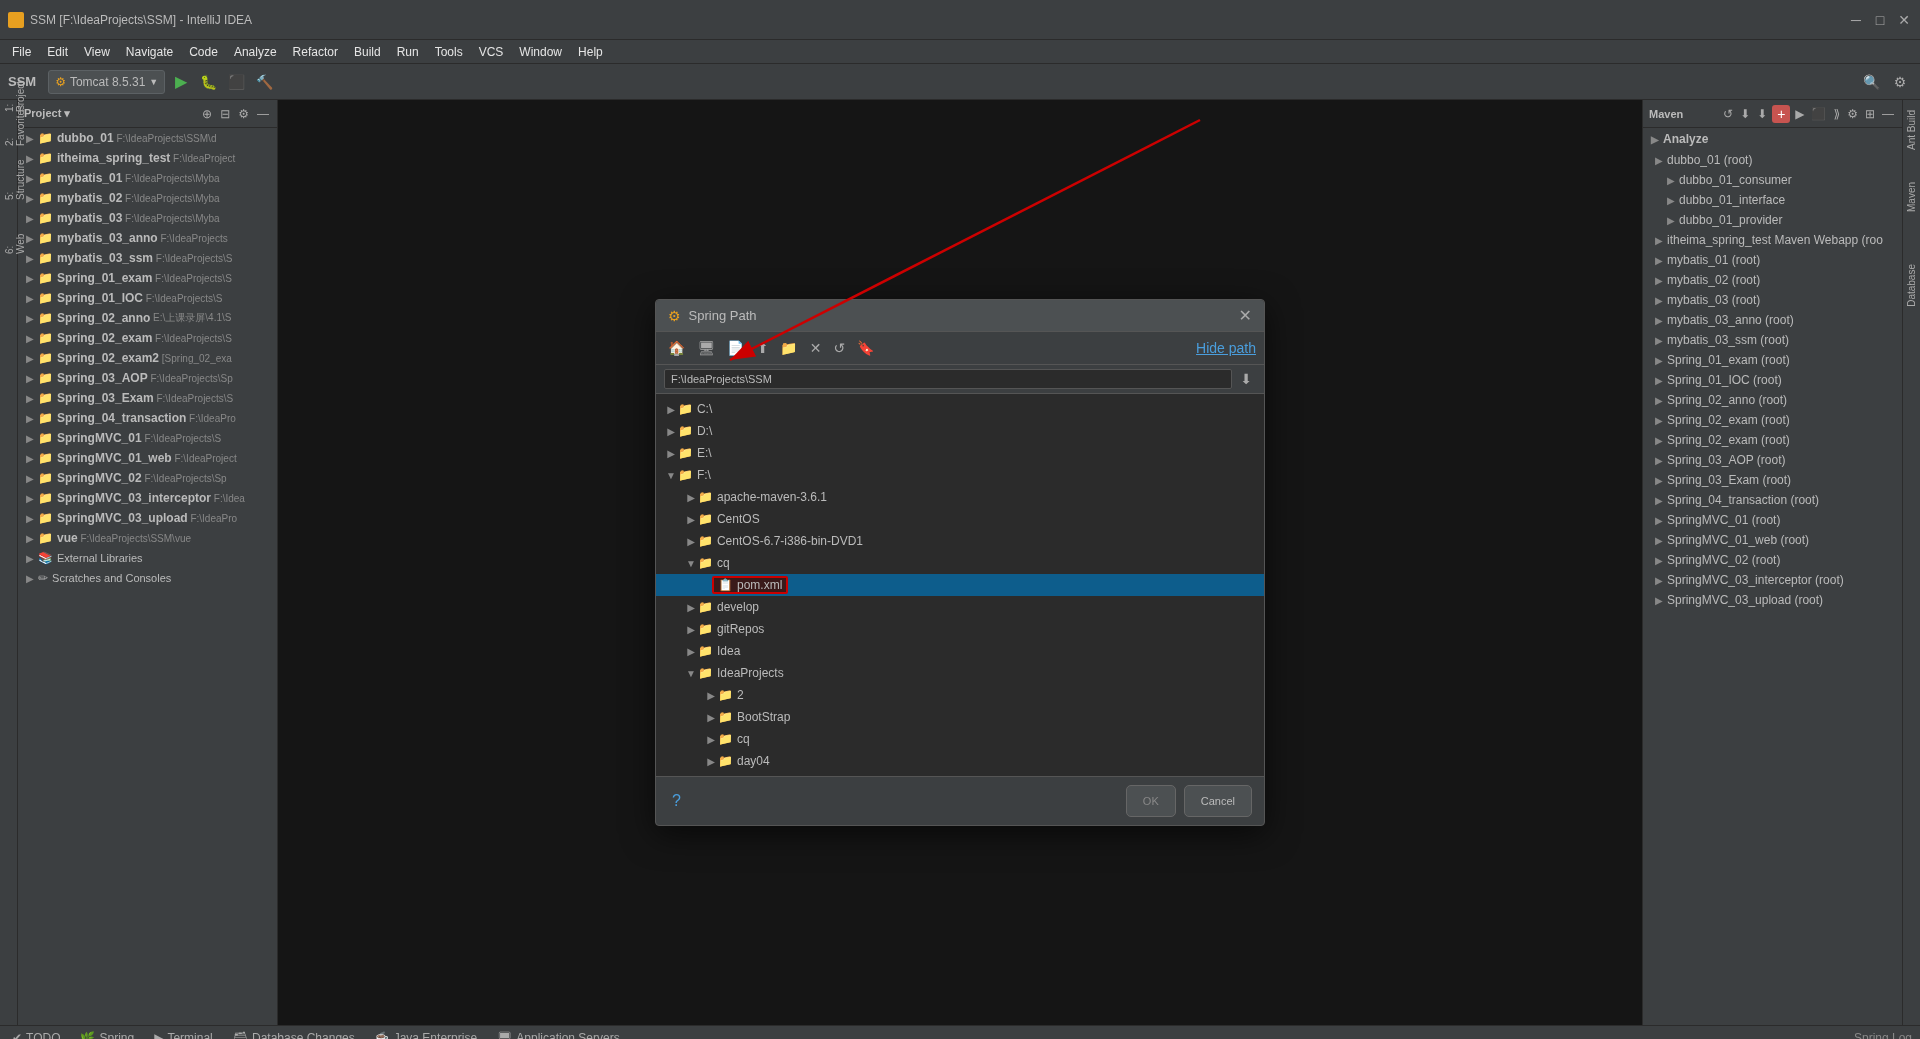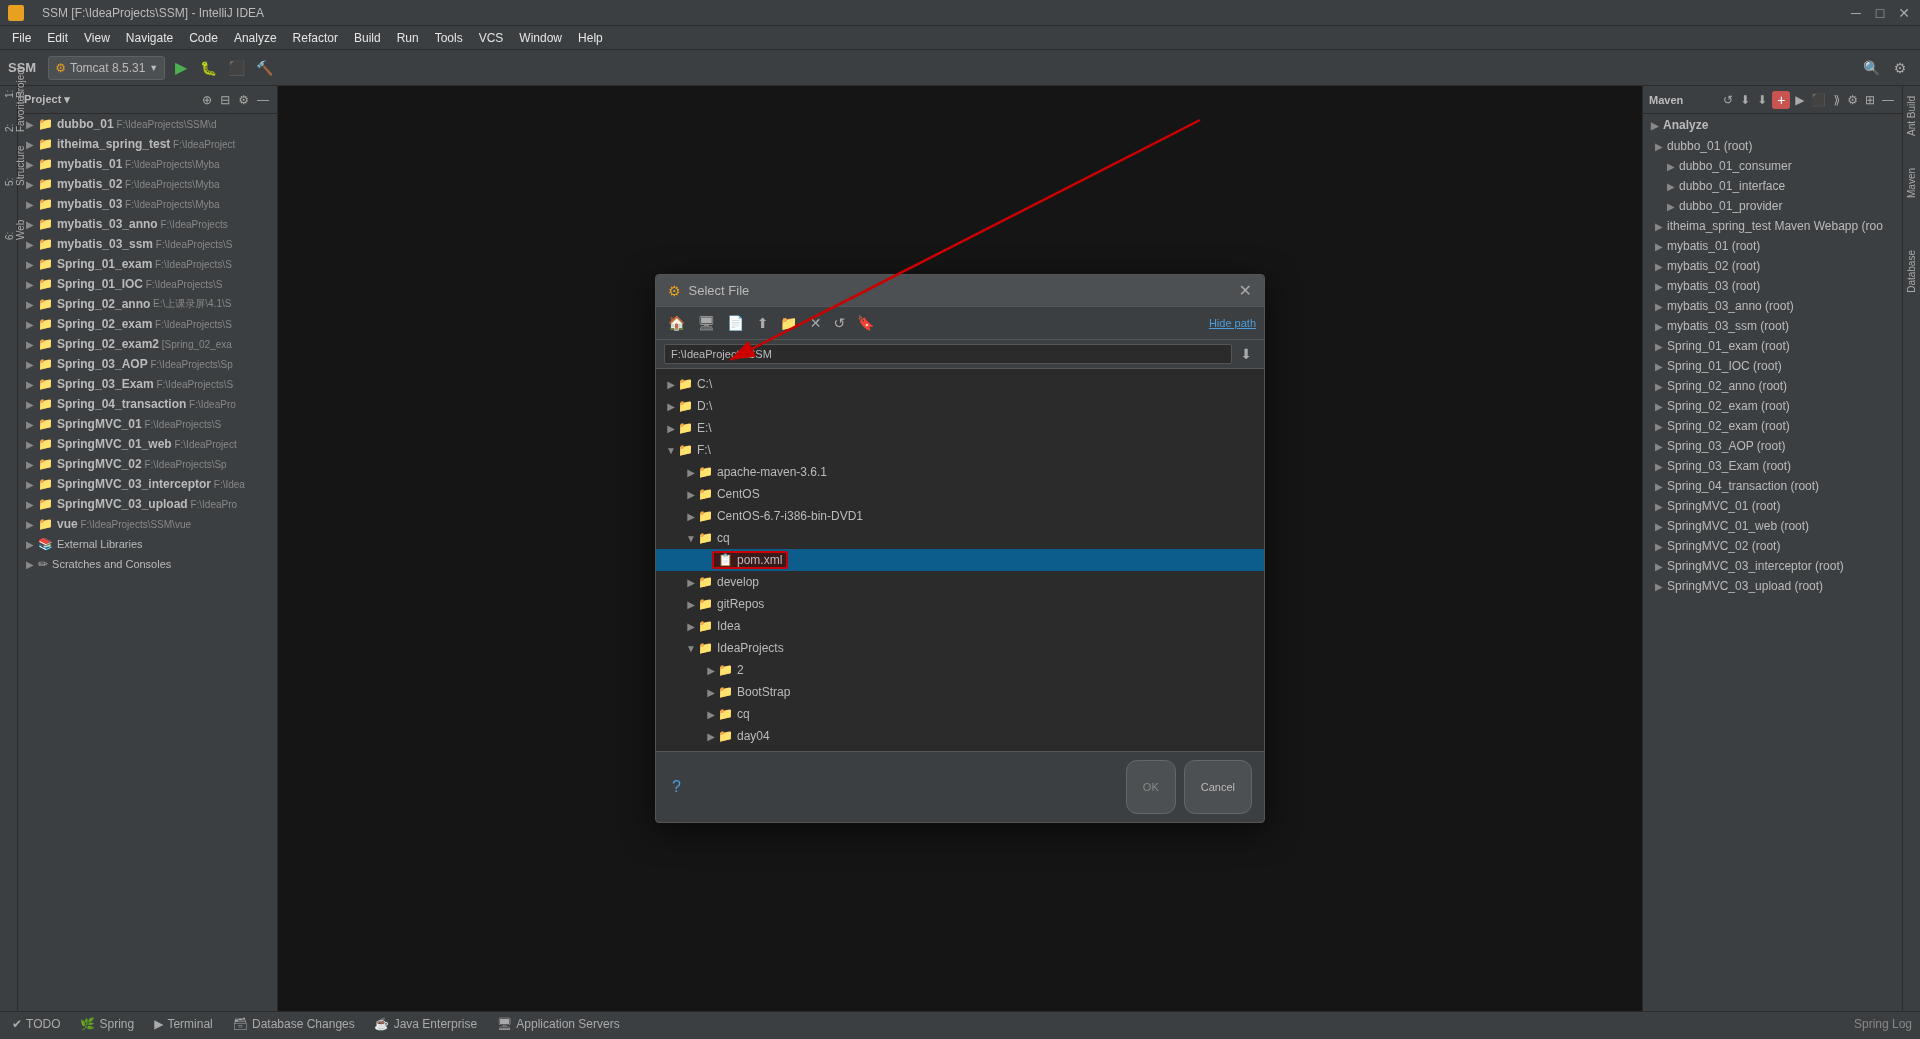--- a/index.html
+++ b/index.html
@@ -1,28 +1,27 @@
 <!DOCTYPE html>
 <html><head>
   <meta charset="utf-8">
   <style>
     * { box-sizing: border-box; margin: 0; padding: 0; font-family: 'Segoe UI', Arial, sans-serif; font-size: 12px; }
     body { background: #3c3f41; width: 1920px; height: 1039px; overflow: hidden; position: relative; }
 
     
     #title-bar {
       background: #3c3f41;
-      height: 26px;
+      height: 40px;
       display: flex;
       align-items: center;
       padding: 0 8px;
       color: #bbb;
       border-bottom: 1px solid #2b2b2b;
       position: relative;
-      gap: 12px;
     }
     #title-bar .title-icon { width: 16px; height: 16px; margin-right: 6px; background: #e8a020; border-radius: 2px; display: inline-block; }
     #title-bar .title-text { color: #bbb; font-size: 12px; }
     #title-bar .window-controls { position: absolute; right: 8px; display: flex; gap: 8px; }
     #title-bar .win-btn { width: 16px; height: 16px; background: transparent; border: none; color: #aaa; cursor: pointer; font-size: 14px; display: flex; align-items: center; justify-content: center; }
 
     
     #menu-bar {
       background: #3c3f41;
       height: 24px;
@@ -143,21 +142,21 @@
     }
     #dialog-title-bar .dialog-icon { color: #e8a020; margin-right: 8px; font-size: 14px; }
     #dialog-title-bar .dialog-title { color: #bbb; font-size: 13px; }
     #dialog-title-bar .dialog-close { margin-left: auto; background: transparent; border: none; color: #aaa; cursor: pointer; font-size: 16px; }
 
     #dialog-toolbar {
       display: flex; align-items: center; padding: 6px 8px; gap: 4px;
       border-bottom: 1px solid #555;
     }
     .dlg-btn { background: transparent; border: none; color: #aaa; font-size: 14px; cursor: pointer; padding: 2px 4px; }
-    #hide-path { margin-left: auto; color: #4a9edd; font-size: 11px; cursor: pointer; text-decoration: underline; padding-left: 20px; }
+    #hide-path { margin-left: auto; color: #4a9edd; font-size: 14px; cursor: pointer; text-decoration: underline; padding-left: 20px; }
 
     #path-input-row {
       display: flex; align-items: flex-start; padding: 4px 8px; gap: 4px;
       border-bottom: 1px solid #555;
     }
     #path-input {
       flex: 1; background: #2b2b2b; border: 1px solid #555; color: #bbb;
       padding: 3px 6px; font-size: 11px; border-radius: 2px; outline: none;
     }
     .path-btn { background: transparent; border: none; color: #aaa; font-size: 14px; cursor: pointer; padding: 2px 4px; }
@@ -179,21 +178,21 @@
     #dialog-status {
       padding: 4px 8px; color: #888; font-size: 10px; text-align: center;
       border-top: 1px solid #555; background: #3c3f41;
     }
     #dialog-buttons {
       display: flex; justify-content: flex-end; gap: 8px; padding: 8px 12px;
       border-top: 1px solid #555;
     }
     .dlg-action-btn {
       background: #4c5052; border: 1px solid #666; color: #bbb;
-      padding: 20px 16px; border-radius: 11px; cursor: pointer; font-size: 11px;
+      padding: 9px 16px; border-radius: 5px; cursor: pointer; font-size: 11px;
     }
     .dlg-action-btn.primary { background: #4c5052; color: #888; }
 
     
     #red-arrow {
       position: absolute; z-index: 200; pointer-events: none;
     }
 
     
     ::-webkit-scrollbar { width: 6px; height: 6px; }
@@ -405,21 +404,21 @@
     </div>
   </div>
 
   <div id="editor-area">
 
     <div id="modal-overlay">
       <div id="select-path-dialog">
 
         <div id="dialog-title-bar">
           <span class="dialog-icon">⚙</span>
-          <span class="dialog-title">Select File</span>
+          <span class="dialog-title">Spring Path</span>
           <button class="dialog-close">✕</button>
         </div>
 
         <div id="dialog-toolbar">
           <button class="dlg-btn" title="Home">🏠</button>
           <button class="dlg-btn" title="Desktop">🖥</button>
           <button class="dlg-btn" title="Document">📄</button>
           <button class="dlg-btn" title="Up">⬆</button>
           <button class="dlg-btn" title="New Directory">📁</button>
           <button class="dlg-btn" title="Close">✕</button>

